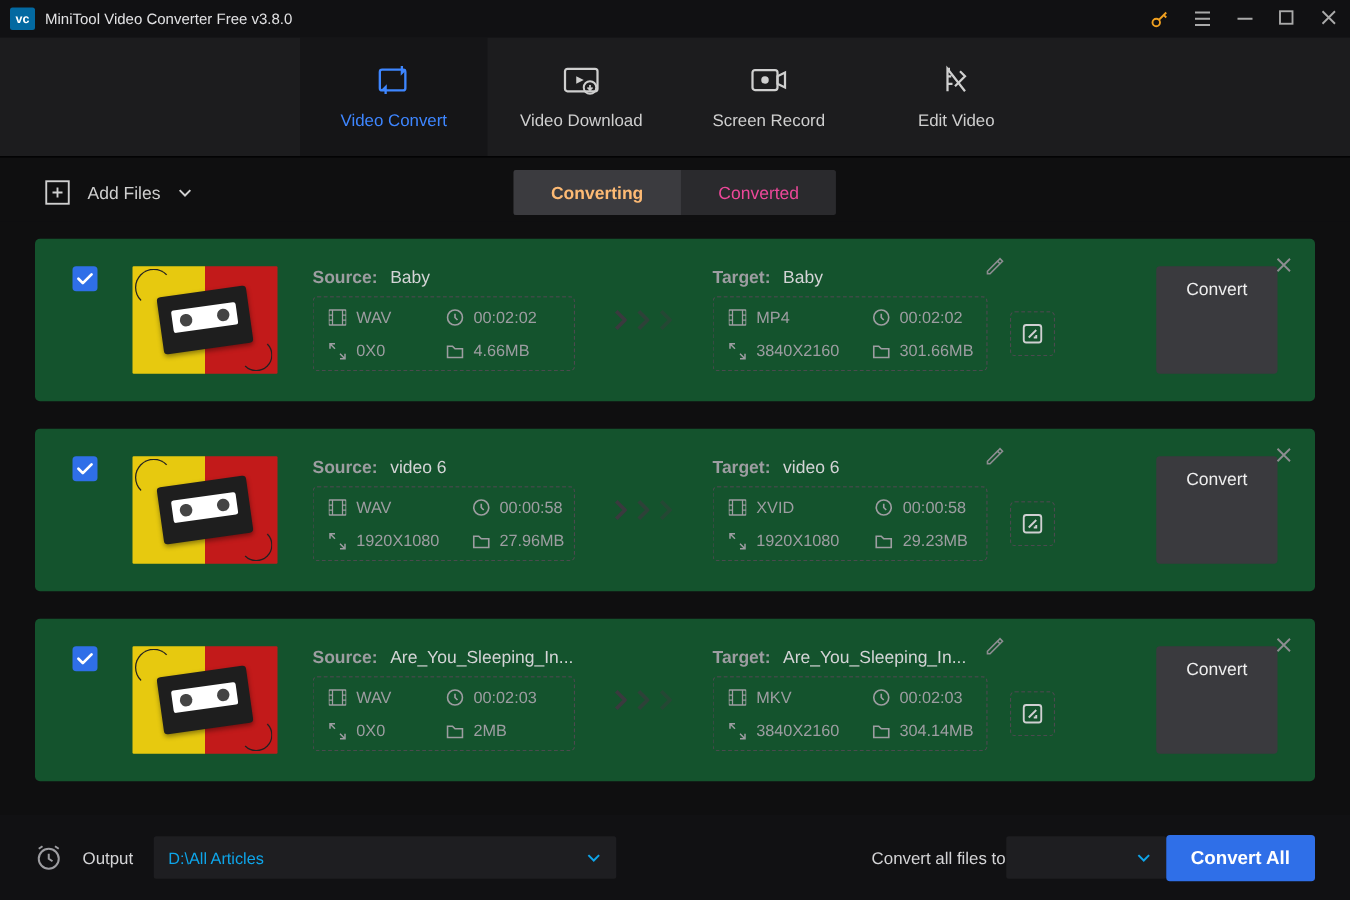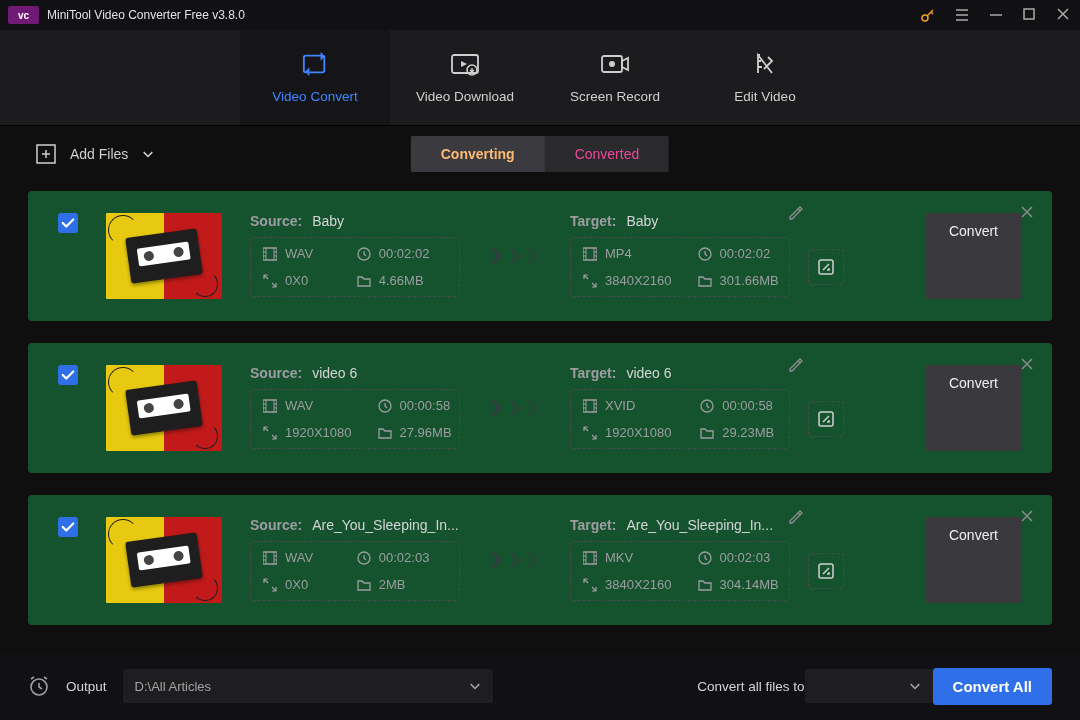--- a/index.html
+++ b/index.html
@@ -3,21 +3,21 @@
 <meta charset="utf-8">
 <style>
   * { box-sizing: border-box; margin: 0; padding: 0; font-family: -apple-system, "Segoe UI", Arial, sans-serif; }
   html,body { width:1080px; height:720px; background:#0f0f10; color:#cfcfcf; overflow:hidden; }
   :root{
     --bg:#0f0f10; --panel:#1a1a1c; --panel2:#222225; --border:#3a3a3e;
     --text:#d0d0d2; --muted:#8d8d91; --accent:#3b82f6; --btn:#3d3d41;
     --btn-text:#e6e6e6; --primary:#2f6fe8;
   }
   .title-bar{height:30px;display:flex;align-items:center;padding:0 8px;gap:8px;background:#111113;}
-  .logo{width:31px;height:18px;background:#701a75;border-radius:2px;display:flex;align-items:center;justify-content:center;color:#fff;font-size:10px;font-weight:700;}
+  .logo{width:20px;height:18px;background:#0369a1;border-radius:2px;display:flex;align-items:center;justify-content:center;color:#fff;font-size:10px;font-weight:700;}
   .app-title{font-size:12px;color:#e2e2e4;}
   .title-right{margin-left:auto;display:flex;align-items:center;gap:18px;}
   .title-icon{width:16px;height:16px;display:flex;align-items:center;justify-content:center;color:#aaa;}
   .title-icon svg{width:16px;height:16px;}
   .key-icon svg{color:#f0a020;}
 
   .nav{height:95px;background:#1c1c1e;display:flex;justify-content:center;}
   .nav-inner{display:flex;}
   .nav-item{width:150px;display:flex;flex-direction:column;align-items:center;justify-content:center;gap:12px;color:#cfcfcf;font-size:13.5px;cursor:pointer;}
   .nav-item.active{background:#151517;color:#3e86ff;}
@@ -63,21 +63,21 @@
   .edit-icon{position:absolute;top:14px;left:760px;}
   .edit-icon svg{width:16px;height:16px;color:#8d8d91;}
   .card-close{position:absolute;top:14px;right:18px;color:#8d8d91;cursor:pointer;}
   .card-close svg{width:14px;height:14px;}
 
   .convert-btn{margin-left:auto;background:#3a3a3e;border-radius:3px;padding:10px 24px;color:#eee;font-size:14px;cursor:pointer;flex-shrink:0;}
 
   .footer{position:absolute;bottom:0;left:0;right:0;height:68px;background:#111113;display:flex;align-items:center;padding:0 28px;gap:16px;}
   .footer svg.clock{width:22px;height:22px;color:#9d9da1;}
   .footer .out-lbl{font-size:13.5px;color:#d4d4d6;}
-  .select{background:#1e1e21;height:34px;display:flex;align-items:center;padding:0 12px;font-size:13px;color:#a3a3a3;border-radius:2px;gap:8px;cursor:pointer;}
+  .select{background:#1e1e21;height:34px;display:flex;align-items:center;padding:0 12px;font-size:13px;color:#0ea5e9;border-radius:2px;gap:8px;cursor:pointer;}
   .select.path{width:370px;justify-content:space-between;}
   .select.fmt{width:128px;justify-content:flex-end;}
   .footer-right{margin-left:auto;display:flex;align-items:center;}
   .convert-all{background:#2f6fe8;color:#fff;font-size:15px;font-weight:600;padding:10px 20px;border-radius:3px;cursor:pointer;}
   .chev svg{width:12px;height:12px;}
 </style>
 </head>
 <body>
 
 <svg width="0" height="0" style="position:absolute">

